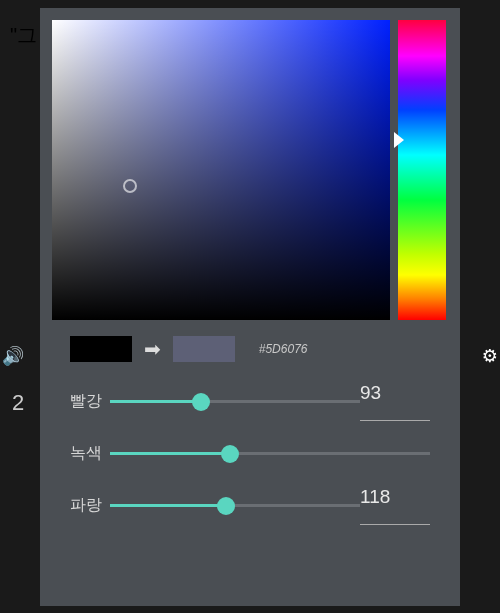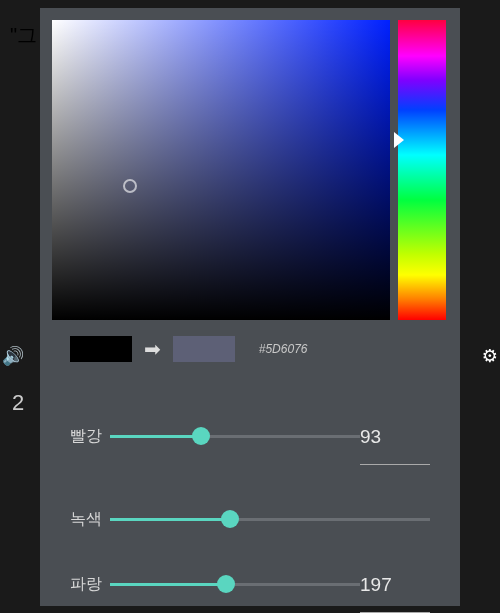--- a/index.html
+++ b/index.html
@@ -111,22 +111,22 @@
       color: #c8c8c8;
       font-size: 12px;
       margin-left: 14px;
       font-style: italic;
     }
     .rgb-section {
       padding: 10px 30px 0 30px;
     }
     .rgb-row {
       display: flex;
+      align-items: center;
       margin-bottom: 22px;
-      margin-top: 44px;
     }
     .rgb-label {
       width: 40px;
       color: #d8d8d8;
       font-size: 16px;
     }
     .slider-wrap {
       flex: 1;
       position: relative;
       height: 20px;
@@ -225,17 +225,17 @@
     </div>
 
     <div class="rgb-row">
       <div class="rgb-label">파랑</div>
       <div class="slider-wrap">
         <div class="slider-track">
           <div class="slider-fill" style="width:46.3%"></div>
         </div>
         <div class="slider-thumb" style="left:46.3%"></div>
       </div>
-      <div class="rgb-value">197</div>
+      <div class="rgb-value">118</div>
     </div>
   </div>
 
 </div>
 
 </body></html>

